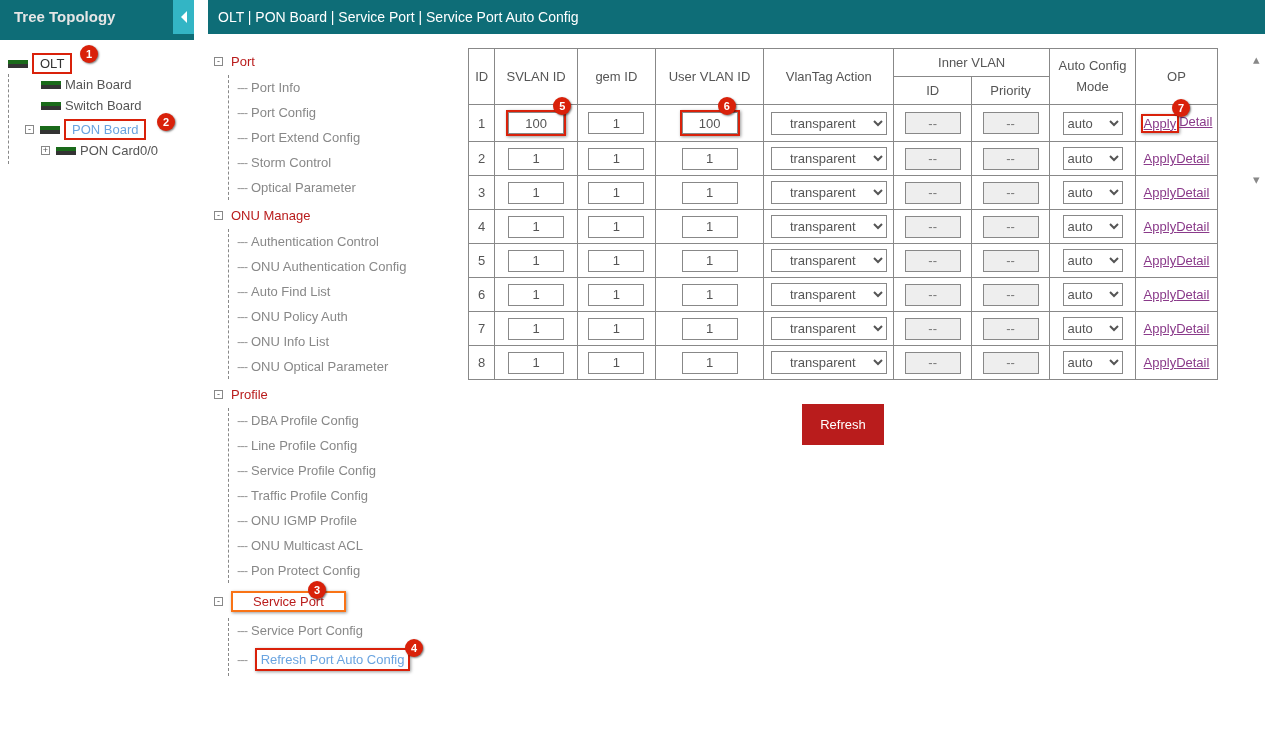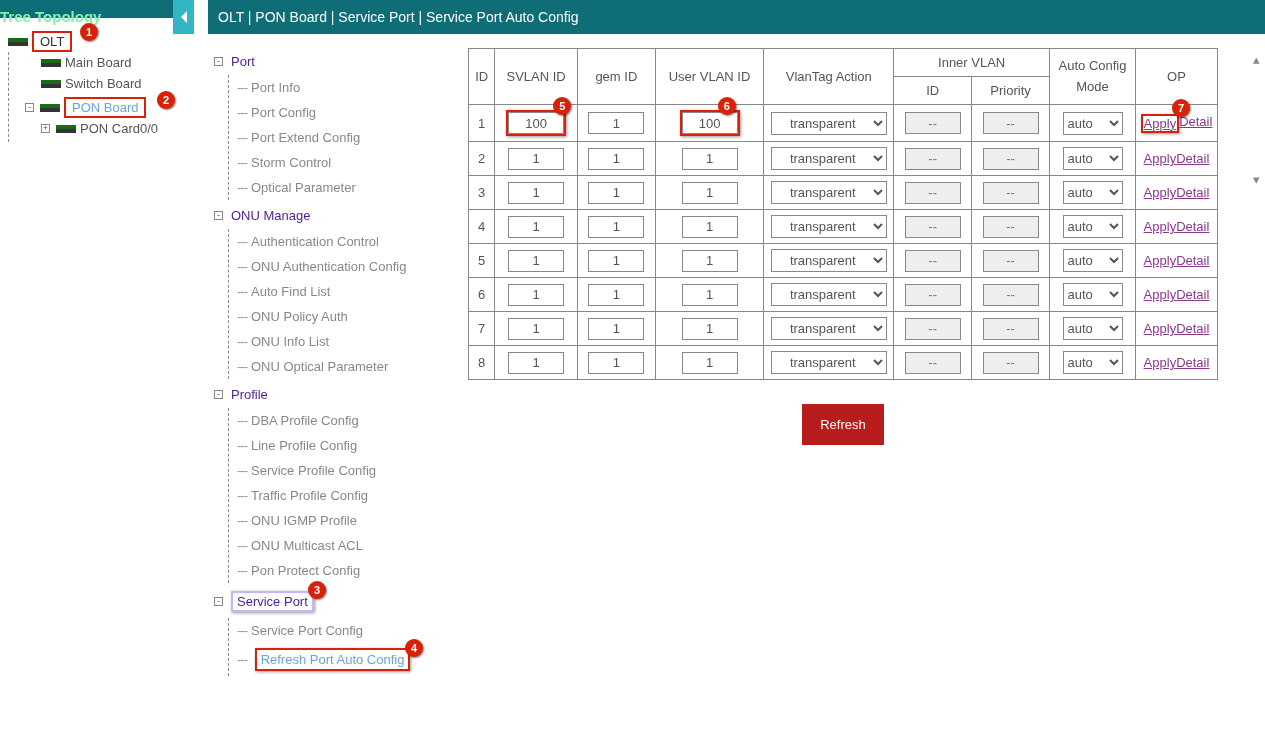--- a/index.html
+++ b/index.html
@@ -1,20 +1,20 @@
 <!DOCTYPE html>
 <html><head>
 <meta charset="utf-8">
 <style>
   * { box-sizing: border-box; margin: 0; padding: 0; }
   body { font-family: Arial, sans-serif; font-size: 13px; color: #555; background: #fff; }
   .app { display: flex; width: 1265px; }
   
   .sidebar { width: 194px; flex-shrink: 0; }
-  .sidebar-head { background: #0e6d77; color: #86efac; height: 18px; line-height: 34px; font-weight: bold; position: relative; font-size: 15px; }
+  .sidebar-head { background: #0e6d77; color: #e5e5e5; height: 40px; line-height: 34px; padding-left: 14px; font-weight: bold; position: relative; font-size: 15px; }
   .collapse-box { position: absolute; right: 0; top: 0; width: 21px; height: 34px; background: #33b5c5; display: flex; align-items: center; justify-content: center; }
   .collapse-box svg { width: 10px; height: 14px; fill: #fff; }
   .tree { padding: 10px 4px 10px 8px; }
   .tree-node { position: relative; padding: 3px 0; }
   .tree-node .row { display: flex; align-items: center; gap: 4px; }
   .exp { width: 9px; height: 9px; border: 1px solid #888; font-size: 9px; line-height: 7px; text-align: center; color: #555; background: #fff; flex-shrink: 0; margin-right: 2px; }
   .exp-spacer { width: 12px; flex-shrink: 0; }
   .tree-children { padding-left: 16px; }
   .board-ic { width: 20px; height: 8px; flex-shrink: 0; }
   .tree-lbl { color: #555; }
@@ -23,22 +23,22 @@
   .badge { width: 18px; height: 18px; border-radius: 50%; background: #d9210a; color: #fff; font-size: 11px; font-weight: bold; display: inline-flex; align-items: center; justify-content: center; box-shadow: 1px 1px 2px rgba(0,0,0,.5); }
   .dotted-l { border-left: 1px dashed #888; }
   
   .main { flex: 1; padding-left: 14px; }
   .crumb { background: #0e6d77; color: #fff; height: 34px; line-height: 34px; padding-left: 10px; font-size: 14px; }
   .content { display: flex; padding-top: 14px; }
   .navcol { width: 260px; flex-shrink: 0; }
   .sect { margin-bottom: 2px; }
   .sect-h { display: flex; align-items: center; gap: 8px; padding: 6px 0 6px 6px; color: #555; }
   .sect-h .exp { margin-right: 0; }
-  .sect-title { color: #4c1d95; }
-  .sect-sel { border: 2px solid #c4b5fd; padding: 1px 4px; box-shadow: 1px 1px 3px rgba(0,0,0,.4); }
+  .sect-title { color: #b91c1c; }
+  .sect-sel { border: 2px solid #f97316; padding: 1px 20px; box-shadow: 1px 1px 3px rgba(0,0,0,.4); }
   .sect-items { margin-left: 20px; border-left: 1px dashed #888; padding-left: 0; }
   .nav-item { padding: 5px 0 5px 8px; position: relative; }
   .nav-item::before { content: "---"; color: #999; letter-spacing: -1px; margin-right: 4px; }
   .nav-link { color: #888; }
   .nav-link.act { color: #6aa4e0; }
   .nav-sel { border: 2px solid #d9210a; padding: 2px 4px; box-shadow: 1px 1px 3px rgba(0,0,0,.4); display: inline-block; }
   
   .tablewrap { flex: 1; position: relative; }
   .grid { border-collapse: collapse; width: 750px; }
   .grid th, .grid td { border: 1px solid #888; text-align: center; vertical-align: middle; }

